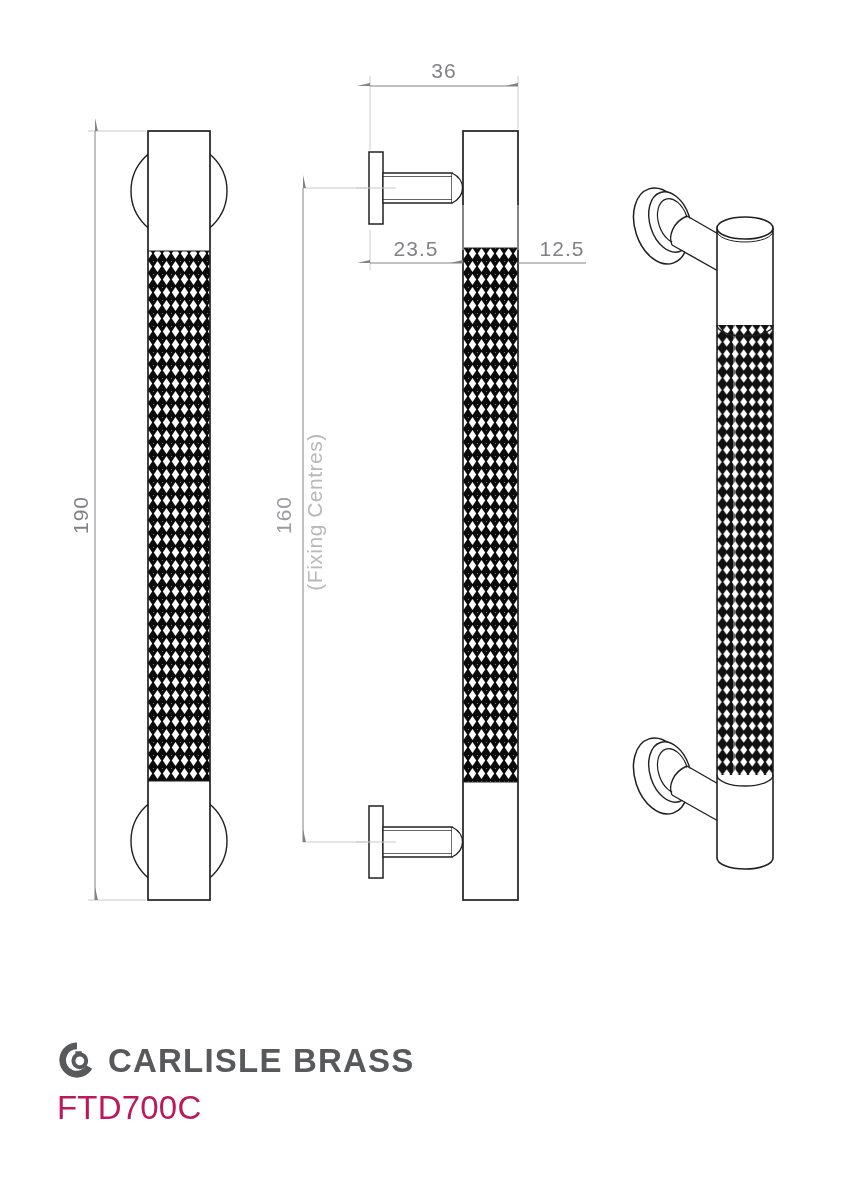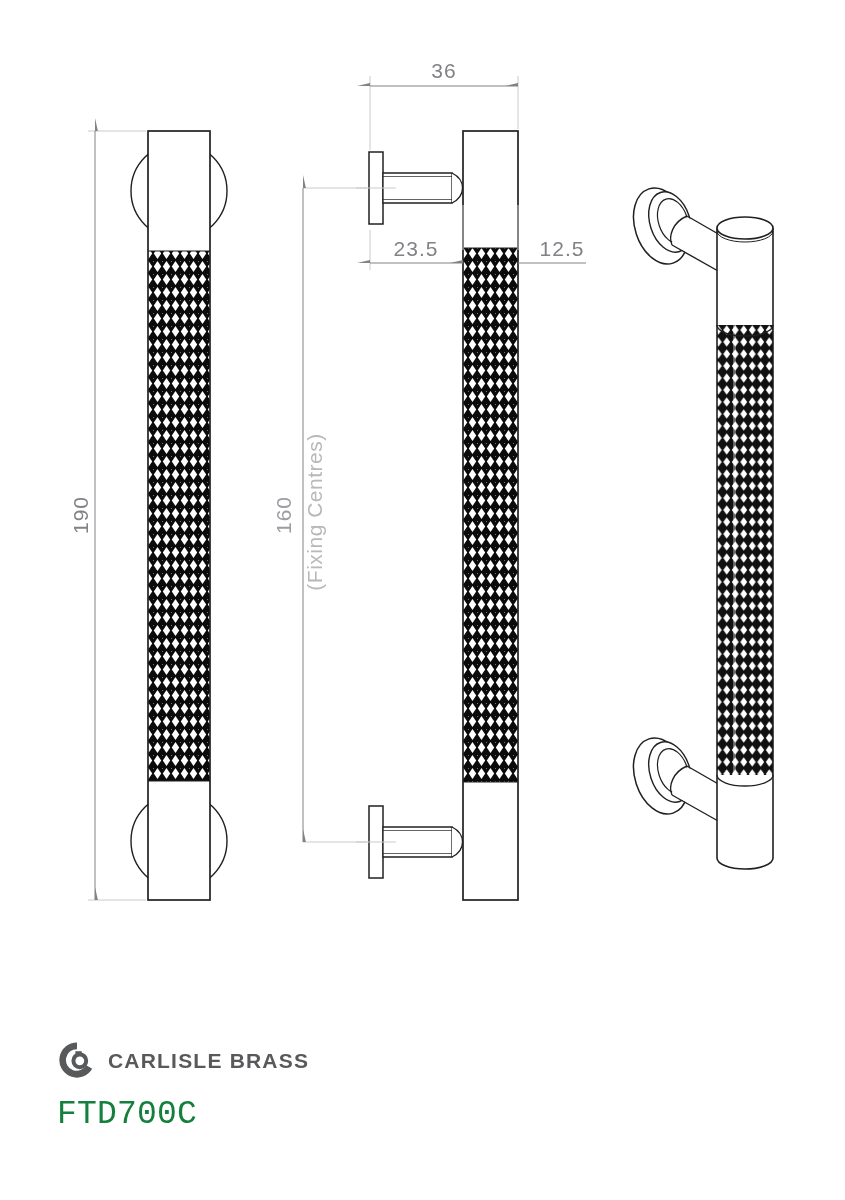--- a/index.html
+++ b/index.html
@@ -18,32 +18,32 @@
     position:absolute;
     left:57px;
     top:1038px;
     width:740px;
   }
   #brandrow{display:flex;align-items:center;gap:11px;height:44px;}
   #brandmark{width:40px;height:40px;flex:0 0 40px;}
   #brandname{
     font-family:"Liberation Sans", sans-serif;
     font-weight:bold;
-    font-size:21px;
+    font-size:33px;
     letter-spacing:1.2px;
     color:#58595b;
     line-height:1;
     white-space:nowrap;
   }
   #partcode{
-    font-family:Liberation Mono, monospace;
+    font-family:Liberation Sans, sans-serif;
     font-size:33px;
-    color:#15803d;
+    color:#be185d;
     line-height:1.05;
-    margin-top:16px;
+    margin-top:9px;
     letter-spacing:.2px;
   }
   #rights{
     font-family:"Liberation Sans", sans-serif;
     font-size:13.5px;
     color:#231f20;
     margin-top:5px;
     letter-spacing:-.1px;
   }
 </style>

